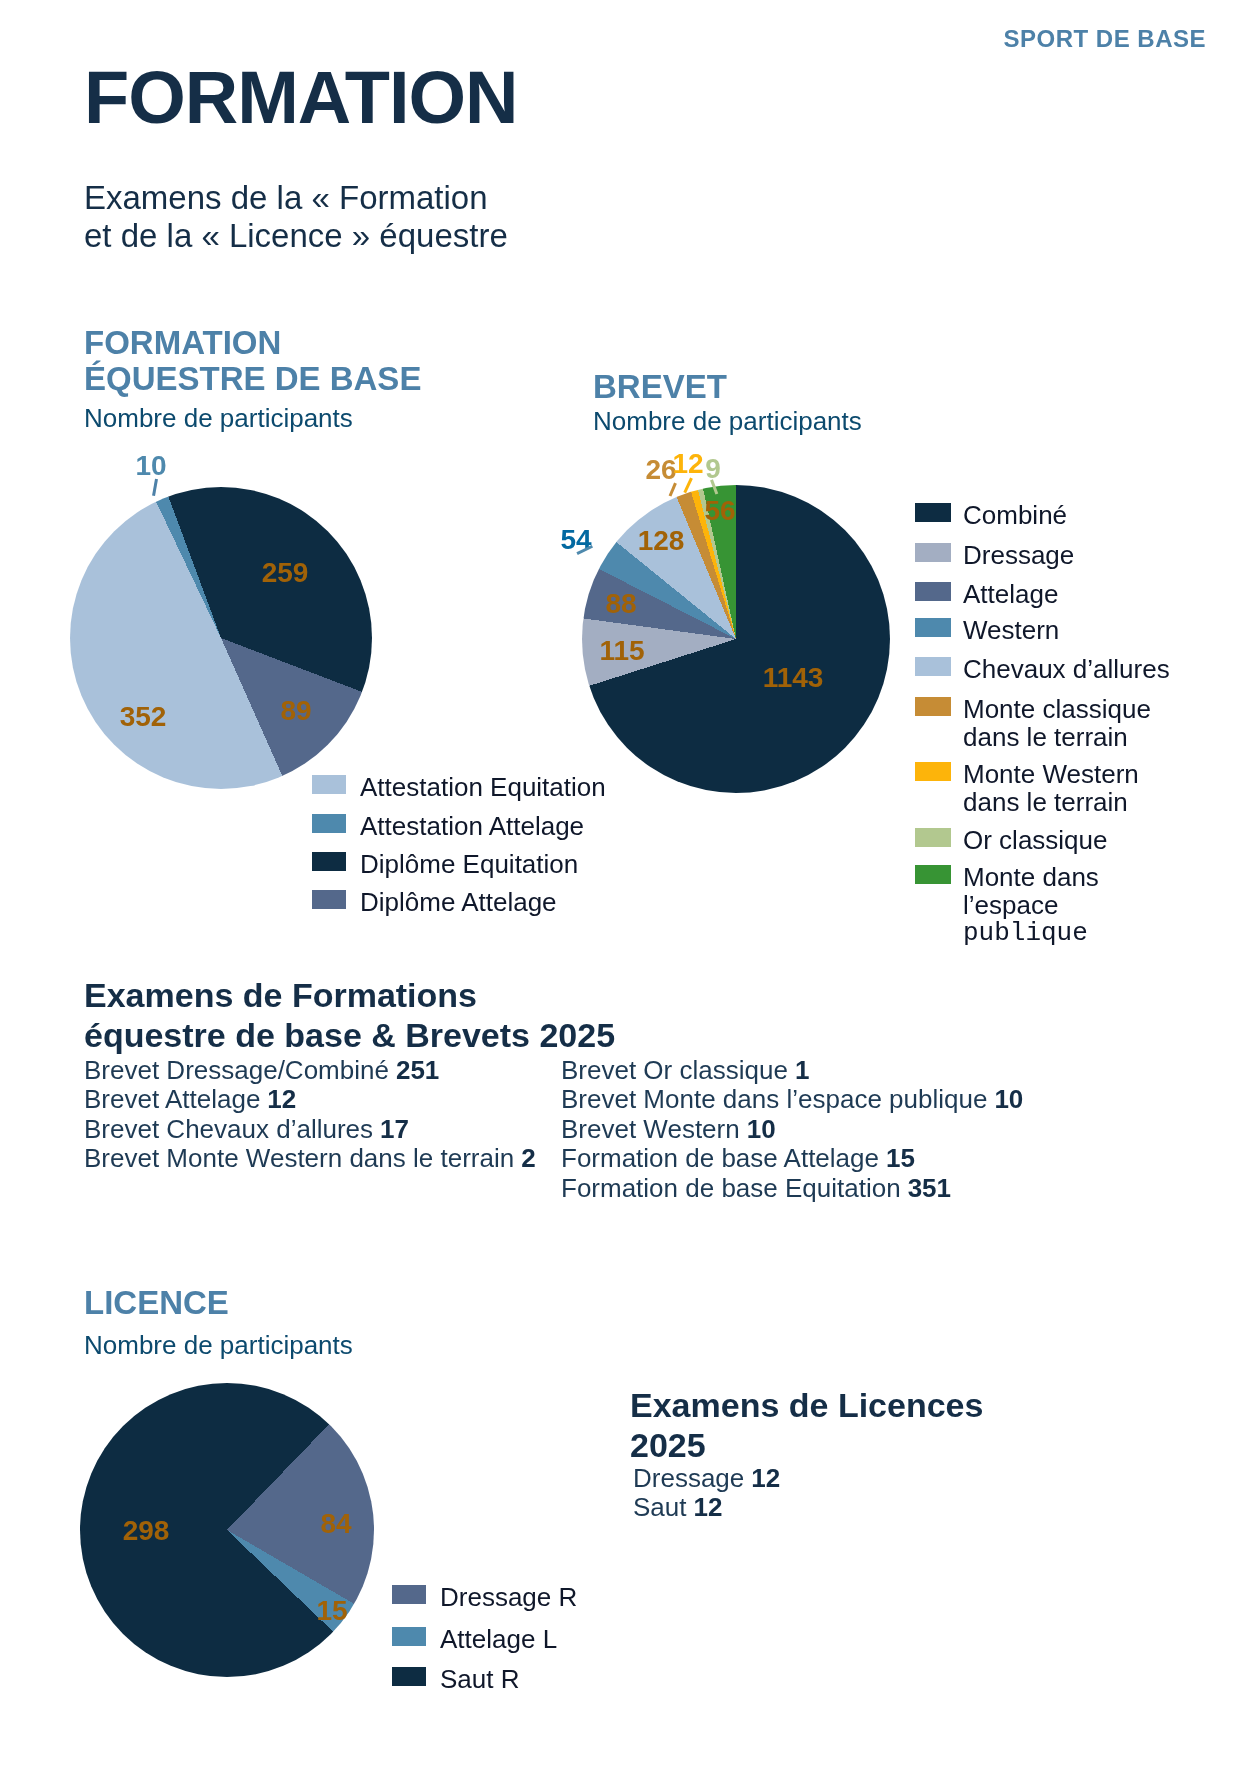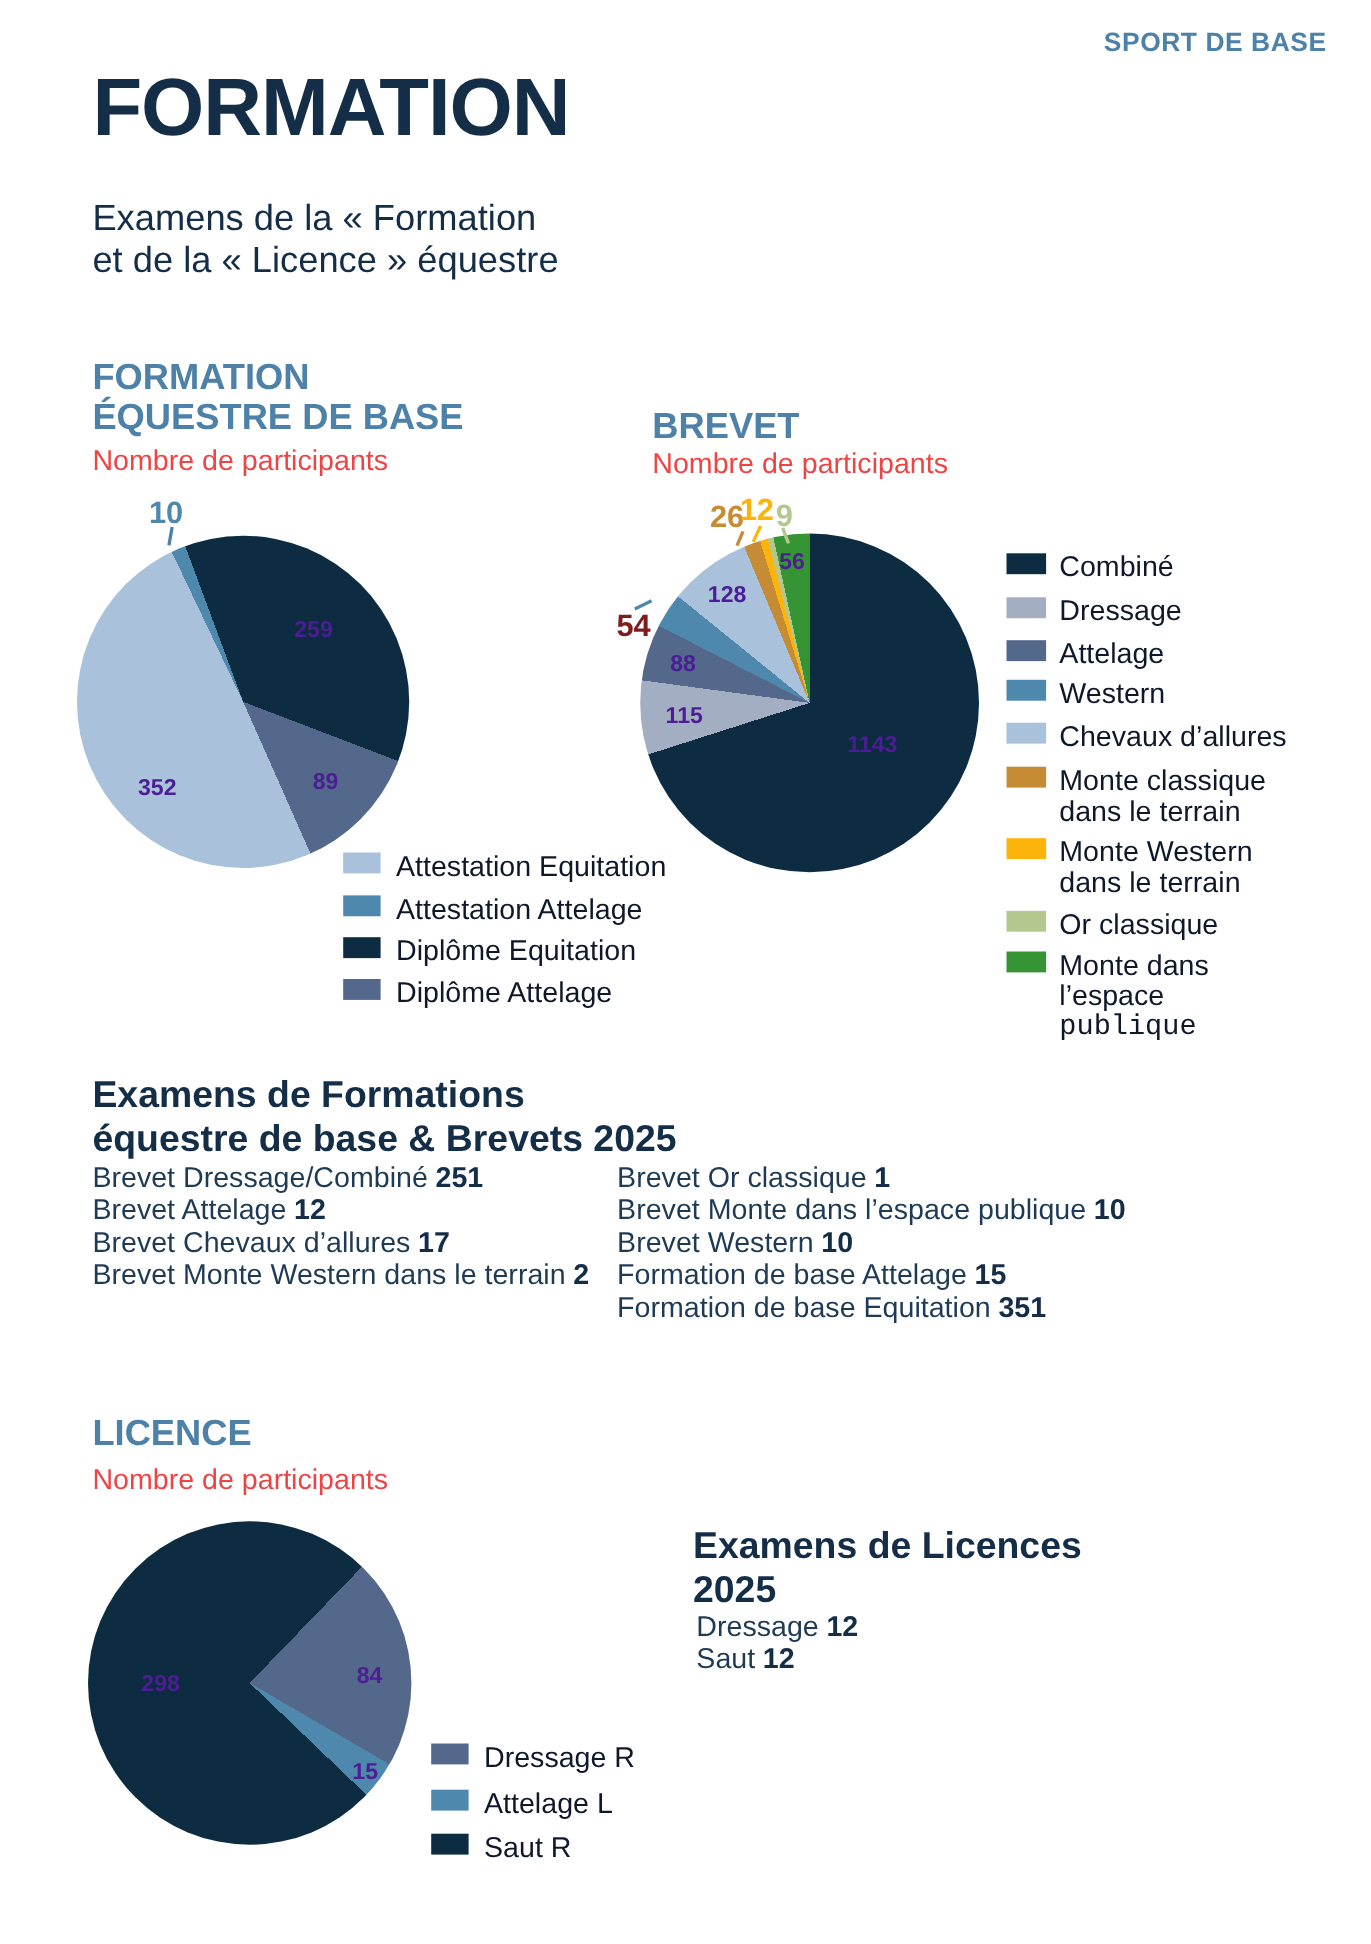--- a/index.html
+++ b/index.html
@@ -5,24 +5,24 @@
   html,body{margin:0;padding:0;background:#fff;}
   .page{position:relative;width:1246px;height:1767px;background:#ffffff;overflow:hidden;
         font-family:"Liberation Sans", sans-serif;color:#1e3a54;}
   .brand{position:absolute;top:25px;right:40px;font-size:24px;font-weight:700;
          letter-spacing:.5px;color:#4d81a8;}
   .h1{position:absolute;left:84px;top:61px;font-size:74px;line-height:74px;
       font-weight:800;letter-spacing:-1px;color:#152e47;}
   .subtitle{position:absolute;left:84px;top:179px;font-size:33px;line-height:37.5px;
       font-weight:400;color:#152e47;}
   .sec-title{position:absolute;font-size:33px;line-height:35.5px;font-weight:800;color:#4d81a8;}
-  .sec-sub{position:absolute;font-size:26px;line-height:30px;color:#ef4444;}
+  .sec-sub{position:absolute;font-size:26px;line-height:30px;color:#0c4a6e;}
   .pie{position:absolute;border-radius:50%;}
-  .plabel{position:absolute;transform:translate(-50%,-50%);font-size:21px;font-weight:700;
-          color:#4c1d95;white-space:nowrap;}
+  .plabel{position:absolute;transform:translate(-50%,-50%);font-size:28px;font-weight:700;
+          color:#a16207;white-space:nowrap;}
   .plabel.out{font-size:28px;}
   .tick{position:absolute;width:2.5px;background:#4d81a8;transform-origin:top center;}
   .legend{position:absolute;}
   .lrow{position:absolute;left:0;}
   .swatch{position:absolute;left:0;top:2px;width:34px;height:19px;display:block;}
   .llabel{position:absolute;left:48px;top:0;font-size:26px;line-height:28px;
           white-space:nowrap;color:#0f172a;}
   .llabel2{white-space:normal;width:236px;}
   .big-h{position:absolute;font-size:34px;line-height:40px;font-weight:800;color:#152e47;}
   .list{position:absolute;font-size:26px;line-height:29.4px;color:#1e3a54;}
@@ -76,21 +76,21 @@
 
   <div class="sec-title" style="left:593px;top:369px;">BREVET</div>
   <div class="sec-sub" style="left:593px;top:406px;">Nombre de participants</div>
 
   <div class="pie" style="left: 582px; top: 485px; width: 308px; height: 308px; background: conic-gradient(rgb(13, 44, 66) 0deg, rgb(13, 44, 66) 252.29deg, rgb(163, 174, 194) 252.29deg, rgb(163, 174, 194) 277.67deg, rgb(84, 104, 139) 277.67deg, rgb(84, 104, 139) 297.09deg, rgb(78, 137, 173) 297.09deg, rgb(78, 137, 173) 309.01deg, rgb(169, 193, 218) 309.01deg, rgb(169, 193, 218) 337.27deg, rgb(198, 140, 53) 337.27deg, rgb(198, 140, 53) 343deg, rgb(253, 180, 10) 343deg, rgb(253, 180, 10) 345.65deg, rgb(178, 200, 143) 345.65deg, rgb(178, 200, 143) 347.64deg, rgb(55, 148, 52) 347.64deg, rgb(55, 148, 52) 360deg);"></div>
   <div class="plabel" style="left:793px;top:678px;">1143</div>
   <div class="plabel" style="left:622px;top:651px;">115</div>
   <div class="plabel" style="left:621px;top:604px;">88</div>
   <div class="plabel" style="left:661px;top:541px;">128</div>
   <div class="plabel" style="left:720px;top:511px;">56</div>
-  <div class="plabel out" style="left: 576px; top: 569px; color: #7f1d1d;">54</div>
+  <div class="plabel out" style="left: 576px; top: 540px; color: #0369a1;">54</div>
   <div class="plabel out" style="left: 661px; top: 470px; color: rgb(198, 140, 53);">26</div>
   <div class="plabel out" style="left: 688px; top: 464px; color: rgb(253, 180, 10);">12</div>
   <div class="plabel out" style="left: 713px; top: 469px; color: rgb(178, 200, 143);">9</div>
   <div class="tick" style="left: 591px; top: 546px; height: 17px; transform: rotate(64deg); background: rgb(78, 137, 173);"></div>
   <div class="tick" style="left: 674px; top: 483px; height: 14px; transform: rotate(23deg); background: rgb(198, 140, 53);"></div>
   <div class="tick" style="left: 690px; top: 478px; height: 16px; transform: rotate(25deg); background: rgb(253, 180, 10);"></div>
   <div class="tick" style="left: 710px; top: 480px; height: 15px; transform: rotate(-21deg); background: rgb(178, 200, 143);"></div>
 
   <div class="legend" style="left:915px;top:499px;">
     <div class="lrow" style="top:2px;">

